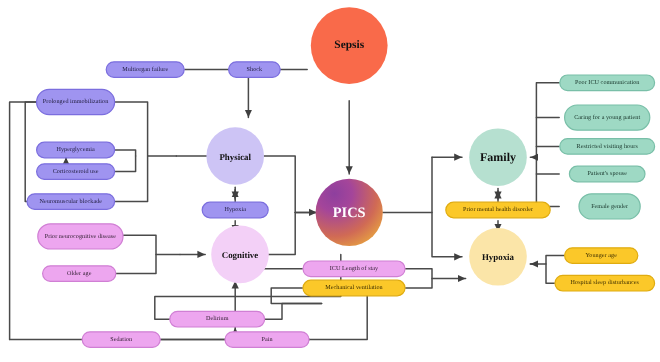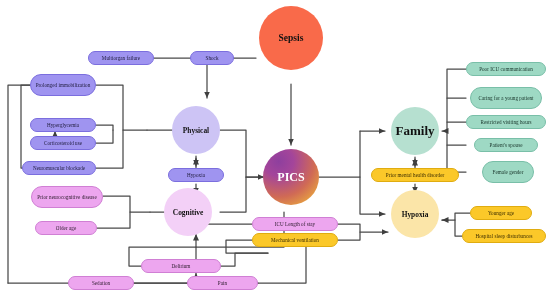--- a/index.html
+++ b/index.html
@@ -26,21 +26,21 @@
   .pill.green{background:#9ed9c4;border-color:#79bfa8;color:#173329;}
   .pill.yellow{background:#fbc829;border-color:#e0ac10;color:#3a2c00;}
   .circle{
     border-radius:50%;
     font-weight:bold;
     color:#111;
   }
   .c-sepsis{background:#f96a4a;font-size:9.5px;}
   .c-physical{background:#cdc4f5;font-size:7.4px;}
   .c-cognitive{background:#f3d0f7;font-size:7.4px;}
-  .c-family{background:#b6e0d0;font-size:13px;}
+  .c-family{background:#b6e0d0;font-size:10px;}
   .c-mental{background:#fbe5a8;font-size:7.4px;}
   .c-pics{
     background:radial-gradient(circle at 28% 22%, #8e3f9e 0%, #a4459a 25%, #d06a55 60%, #f6c534 100%);
     font-size:12px;color:#ffffff;
   }
 </style>
 </head>
 <body>
 
 <div id="canvas">
@@ -119,21 +119,21 @@
       <path d="M448,220 L442,220" marker-end="url(#ar)"></path>
     </g>
   </svg>
 
   <div class="node circle c-sepsis" style="left:259px;top:6px;width:64px;height:64px;">Sepsis</div>
 
   <div class="node circle c-pics" style="left:263px;top:149px;width:56px;height:56px;">PICS</div>
 
   <div class="node circle c-physical" style="left:172px;top:106px;width:48px;height:48px;">Physical</div>
 
-  <div class="node circle c-cognitive" style="left:164px;top:188px;width:48px;height:48px;">Cognitive</div>
+  <div class="node circle c-cognitive" style="left:176px;top:188px;width:48px;height:48px;">Cognitive</div>
 
   <div class="node circle c-family" style="left:391px;top:107px;width:48px;height:48px;">Family</div>
 
   <div class="node circle c-mental" style="left:391px;top:190px;width:48px;height:48px;">Hypoxia</div>
 
   <div class="node pill purple" style="left:88px;top:51px;width:66px;height:14px;">Multiorgan failure</div>
 
   <div class="node pill purple" style="left:190px;top:51px;width:44px;height:14px;">Shock</div>
 
   <div class="node pill purple" style="left:30px;top:74px;width:66px;height:22px;">Prolonged immobilization</div>

